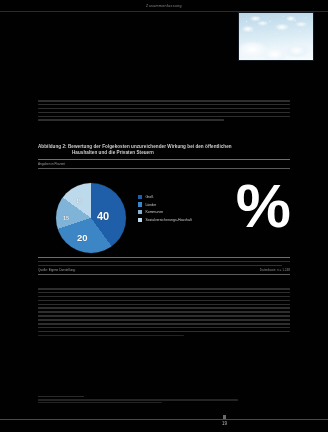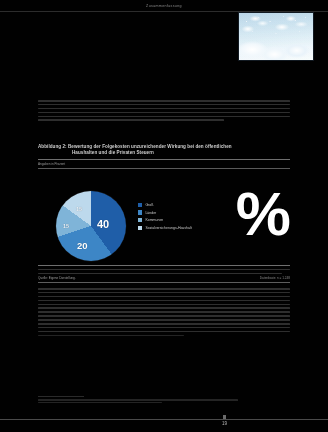--- a/index.html
+++ b/index.html
@@ -112,21 +112,21 @@
     color: #9a9a9a;
     font-size: 3.1px;
     line-height: 5px;
     filter: blur(.2px);
   }
   .fig-rule2 { height: 1px; background: #5a5a5a; margin-top: 1px; }
 
   .chart-area {
     position: relative;
     height: 76px;
-    margin-top: 18px;
+    margin-top: 10px;
   }
 
   
   .pie-wrap {
     position: absolute; left: 18px; top: 4px;
     width: 70px; height: 70px;
   }
   .pie {
     width: 70px; height: 70px;
     border-radius: 50%;

